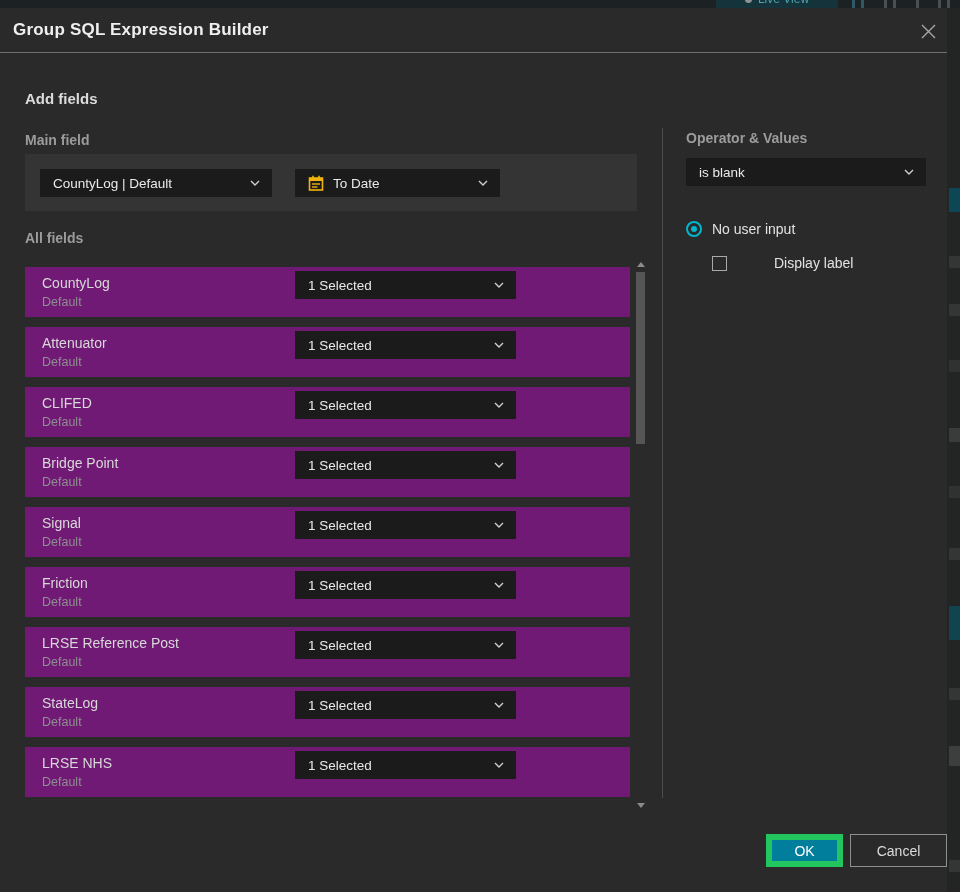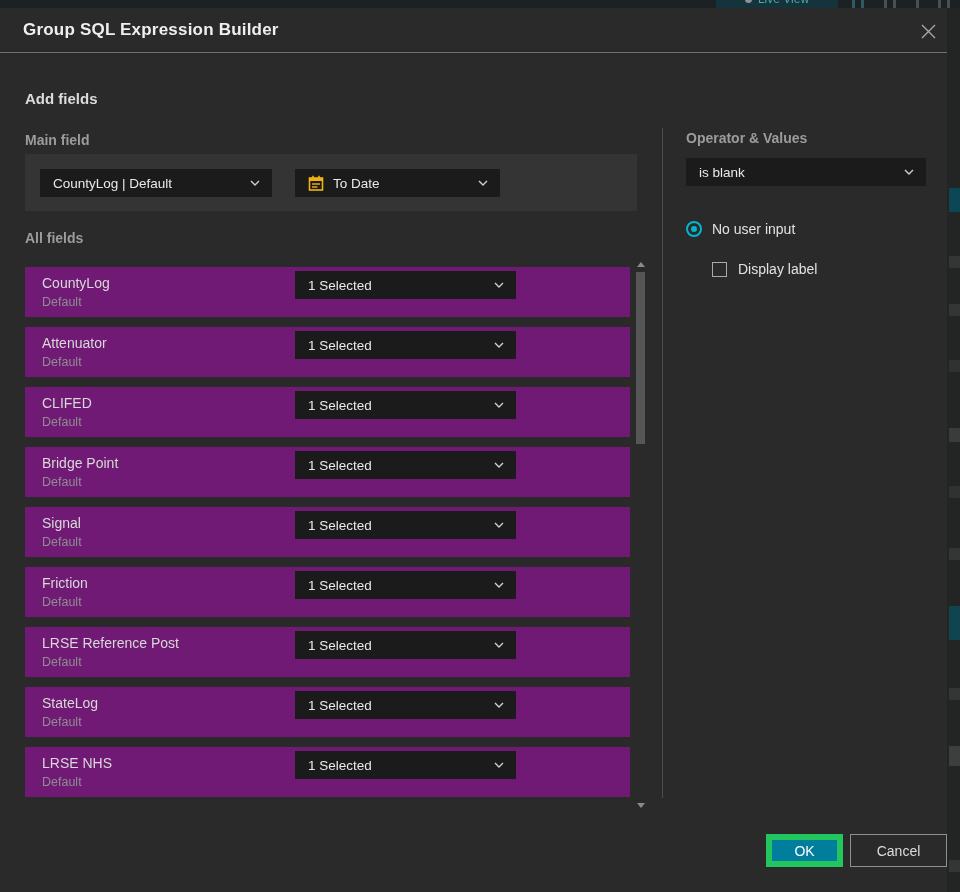--- a/index.html
+++ b/index.html
@@ -12,21 +12,21 @@
   .bg-liveview { position:absolute; left:716px; top:-10px; width:122px; height:18px; background:#14333a;
                  color:#4ea4b2; font-size:12px; line-height:18px; text-align:center; }
   .bg-liveview .dot { display:inline-block; width:7px; height:7px; border-radius:50%; background:#8a9396; margin-right:6px; }
   .bg-bar { position:absolute; top:0; width:3px; height:8px; }
   .bg-rightstrip { position:absolute; right:0; top:8px; width:13px; height:884px; background:#232424; overflow:hidden; }
   .bg-chip { position:absolute; left:2px; width:11px; }
 
   
   .dialog { position:absolute; left:0; top:8px; width:947px; height:884px; background:#2a2a2a; }
   .titlebar { position:absolute; left:0; top:0; width:100%; height:45px; border-bottom:1px solid #6e6e6e; }
-  .title { position:absolute; left:23px; top:12px; font-size:17px; font-weight:600; color:#efefef; letter-spacing:.2px; }
+  .title { position:absolute; left:13px; top:12px; font-size:17px; font-weight:600; color:#efefef; letter-spacing:.2px; }
   .close-btn { position:absolute; right:9px; top:13px; width:20px; height:20px; cursor:pointer;
                display:flex; align-items:center; justify-content:center; }
 
   .h-add { position:absolute; left:25px; top:82px; font-size:15px; font-weight:700; color:#dcdcdc; }
   .h-grey { font-size:14px; font-weight:700; color:#9c9c9c; }
   .h-main { position:absolute; left:25px; top:124px; }
   .h-all  { position:absolute; left:25px; top:222px; }
   .h-opv  { position:absolute; left:686px; top:122px; }
 
   
@@ -55,21 +55,21 @@
   .sb-thumb { position:absolute; left:1px; top:12px; width:9px; height:172px; background:#565656; cursor:pointer; }
 
   .vdivider { position:absolute; left:662px; top:120px; width:1px; height:670px; background:#4d4d4d; }
 
   
   .dd-operator { position:absolute; left:686px; top:150px; width:240px; }
   .radio-row { position:absolute; left:686px; top:213px; display:flex; align-items:center; cursor:pointer; }
   .radio { width:16px; height:16px; border-radius:50%; border:2px solid #00b7ce; position:relative; flex:none; }
   .radio::after { content:""; position:absolute; inset:3px; border-radius:50%; background:#00b7ce; }
   .radio-label { margin-left:10px; font-size:14px; color:#e2e2e2; }
-  .check-row { position:absolute; left:712px; top:253px; display:flex; align-items:flex-end; cursor:pointer; }
+  .check-row { position:absolute; left:712px; top:247px; display:flex; align-items:flex-end; cursor:pointer;gap:36px; }
   .checkbox { width:15px; height:15px; border:1.5px solid #a9a9a9; background:transparent; flex:none; }
   .check-label { margin-left:11px; font-size:14px; color:#e2e2e2; }
 
   
   .btn { position:absolute; top:826px; height:33px; font-size:14px; display:flex; align-items:center;
          justify-content:center; cursor:pointer; font-family:"Liberation Sans", sans-serif; }
   .btn-ok { left:766px; width:77px; background:#007e9b; color:#ffffff; border:6px solid #22c55e; }
   .btn-cancel { left:850px; width:97px; background:transparent; color:#dcdcdc; border:1px solid #8f8f8f; }
 </style>
 </head>

